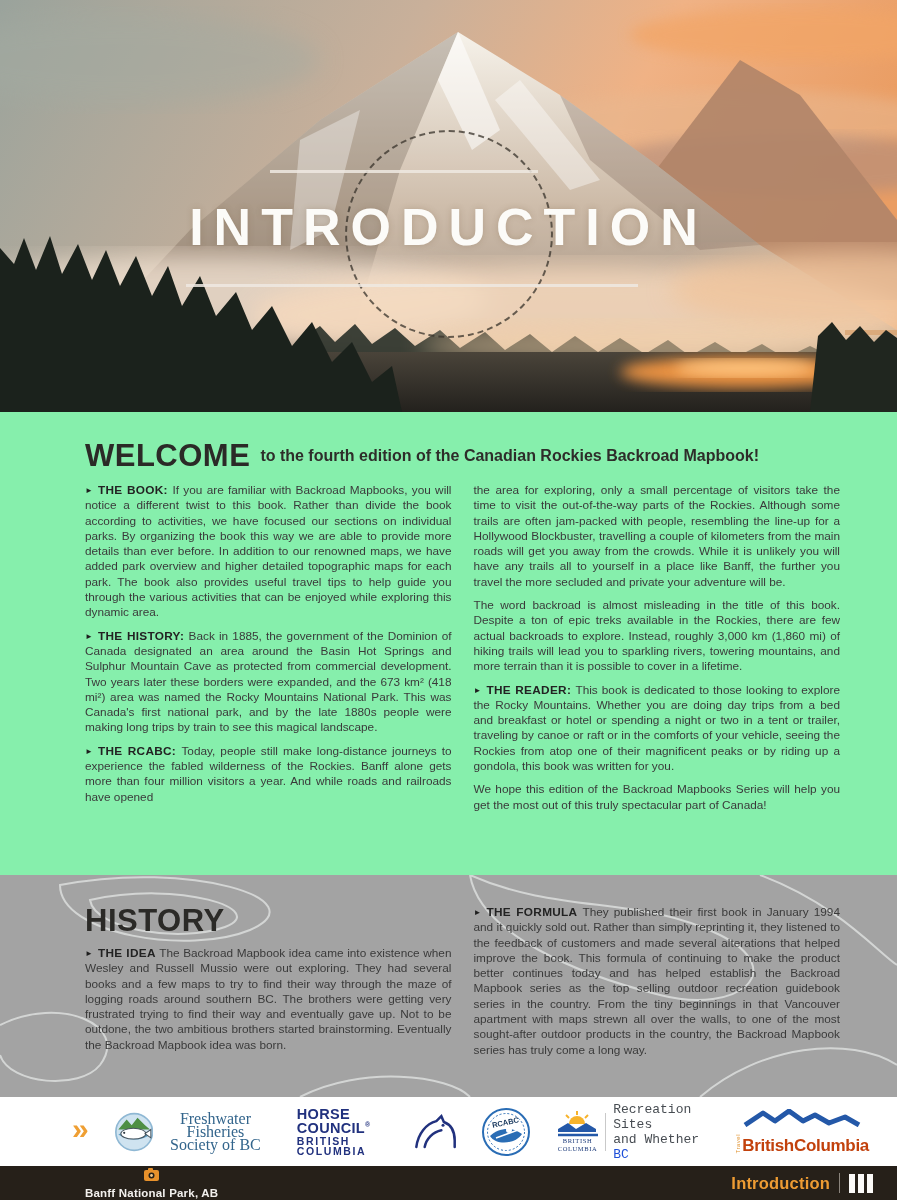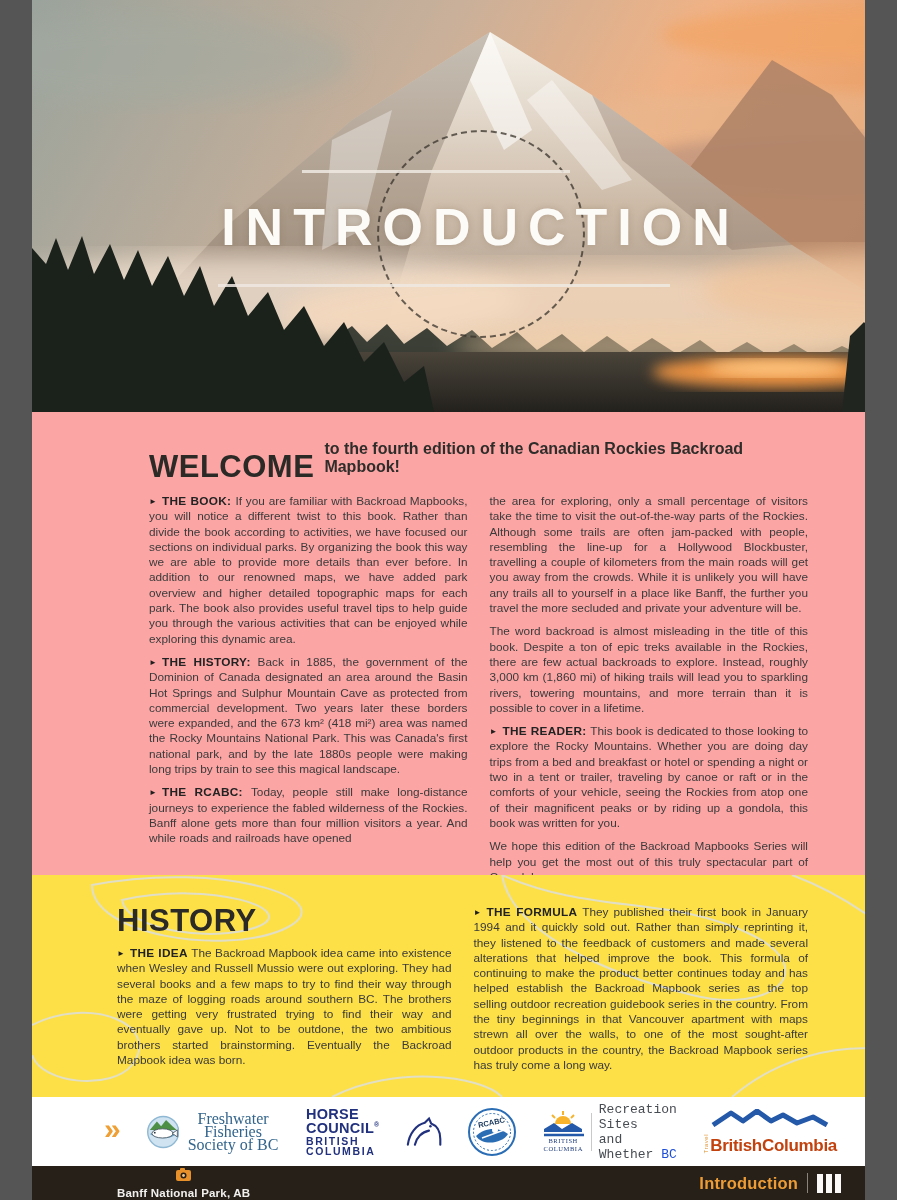--- a/index.html
+++ b/index.html
@@ -1,31 +1,31 @@
 <!DOCTYPE html>
 <html><head>
 <meta charset="utf-8">
 <style>
   html,body{margin:0;padding:0;background:#555;}
-  .page{position:relative;width:833px;height:1200px;margin:0 auto;background:#fff;overflow:hidden;
+  .page{position:relative;width:897px;height:1200px;margin:0 auto;background:#fff;overflow:hidden;
         font-family:"Liberation Sans",sans-serif;color:#3a3a3a;}
   
   .hero{position:relative;width:897px;height:412px;overflow:hidden;}
   .hero svg{position:absolute;inset:0;display:block;}
   .hero-title{position:absolute;left:0;right:0;top:201px;text-align:center;
     font-size:52px;font-weight:bold;letter-spacing:10px;color:#fcfbf8;line-height:1;
     text-shadow:0 0 6px rgba(120,90,60,.25);}
   .hero-line{position:absolute;height:3px;background:rgba(238,233,226,.85);}
   .hero-line.top{left:270px;width:268px;top:170px;}
   .hero-line.bottom{left:186px;width:452px;top:284px;}
   .hero-circle{position:absolute;left:345px;top:130px;width:204px;height:204px;border-radius:50%;
     border:2px dashed rgba(55,50,42,.75);background:rgba(255,255,255,.05);}
   
-  .welcome{height:463px;padding:28px 57px 0 117px;box-sizing:border-box;background:#fca5a5;overflow:hidden;}
-  .history{position:relative;height:222px;padding:30px 57px 0 85px;box-sizing:border-box;background:#fde047;overflow:hidden;}
+  .welcome{height:463px;padding:28px 57px 0 85px;box-sizing:border-box;background:#86efac;overflow:hidden;}
+  .history{position:relative;height:222px;padding:30px 57px 0 85px;box-sizing:border-box;background:#a3a3a3;overflow:hidden;}
   .history .contours{position:absolute;inset:0;pointer-events:none;}
   .history .inner{position:relative;}
   .sec-head{display:inline-block;}
   .sec-head .word{font-size:31px;font-weight:bold;letter-spacing:.5px;color:#2b2a27;line-height:1;}
   .sec-head .rule{height:5px;background:#eca53f;margin-top:4px;}
   .welcome-headrow{display:flex;align-items:flex-end;gap:10px;margin-bottom:12px;}
   .welcome-sub{font-size:16px;font-weight:600;color:#2e2d2a;padding-bottom:6px;}
   .cols{display:flex;gap:22px;}
   .col{flex:1;min-width:0;}
   .para{margin:0 0 8px 0;font-size:11.8px;line-height:15.3px;text-align:justify;color:#3a3a3a;}

